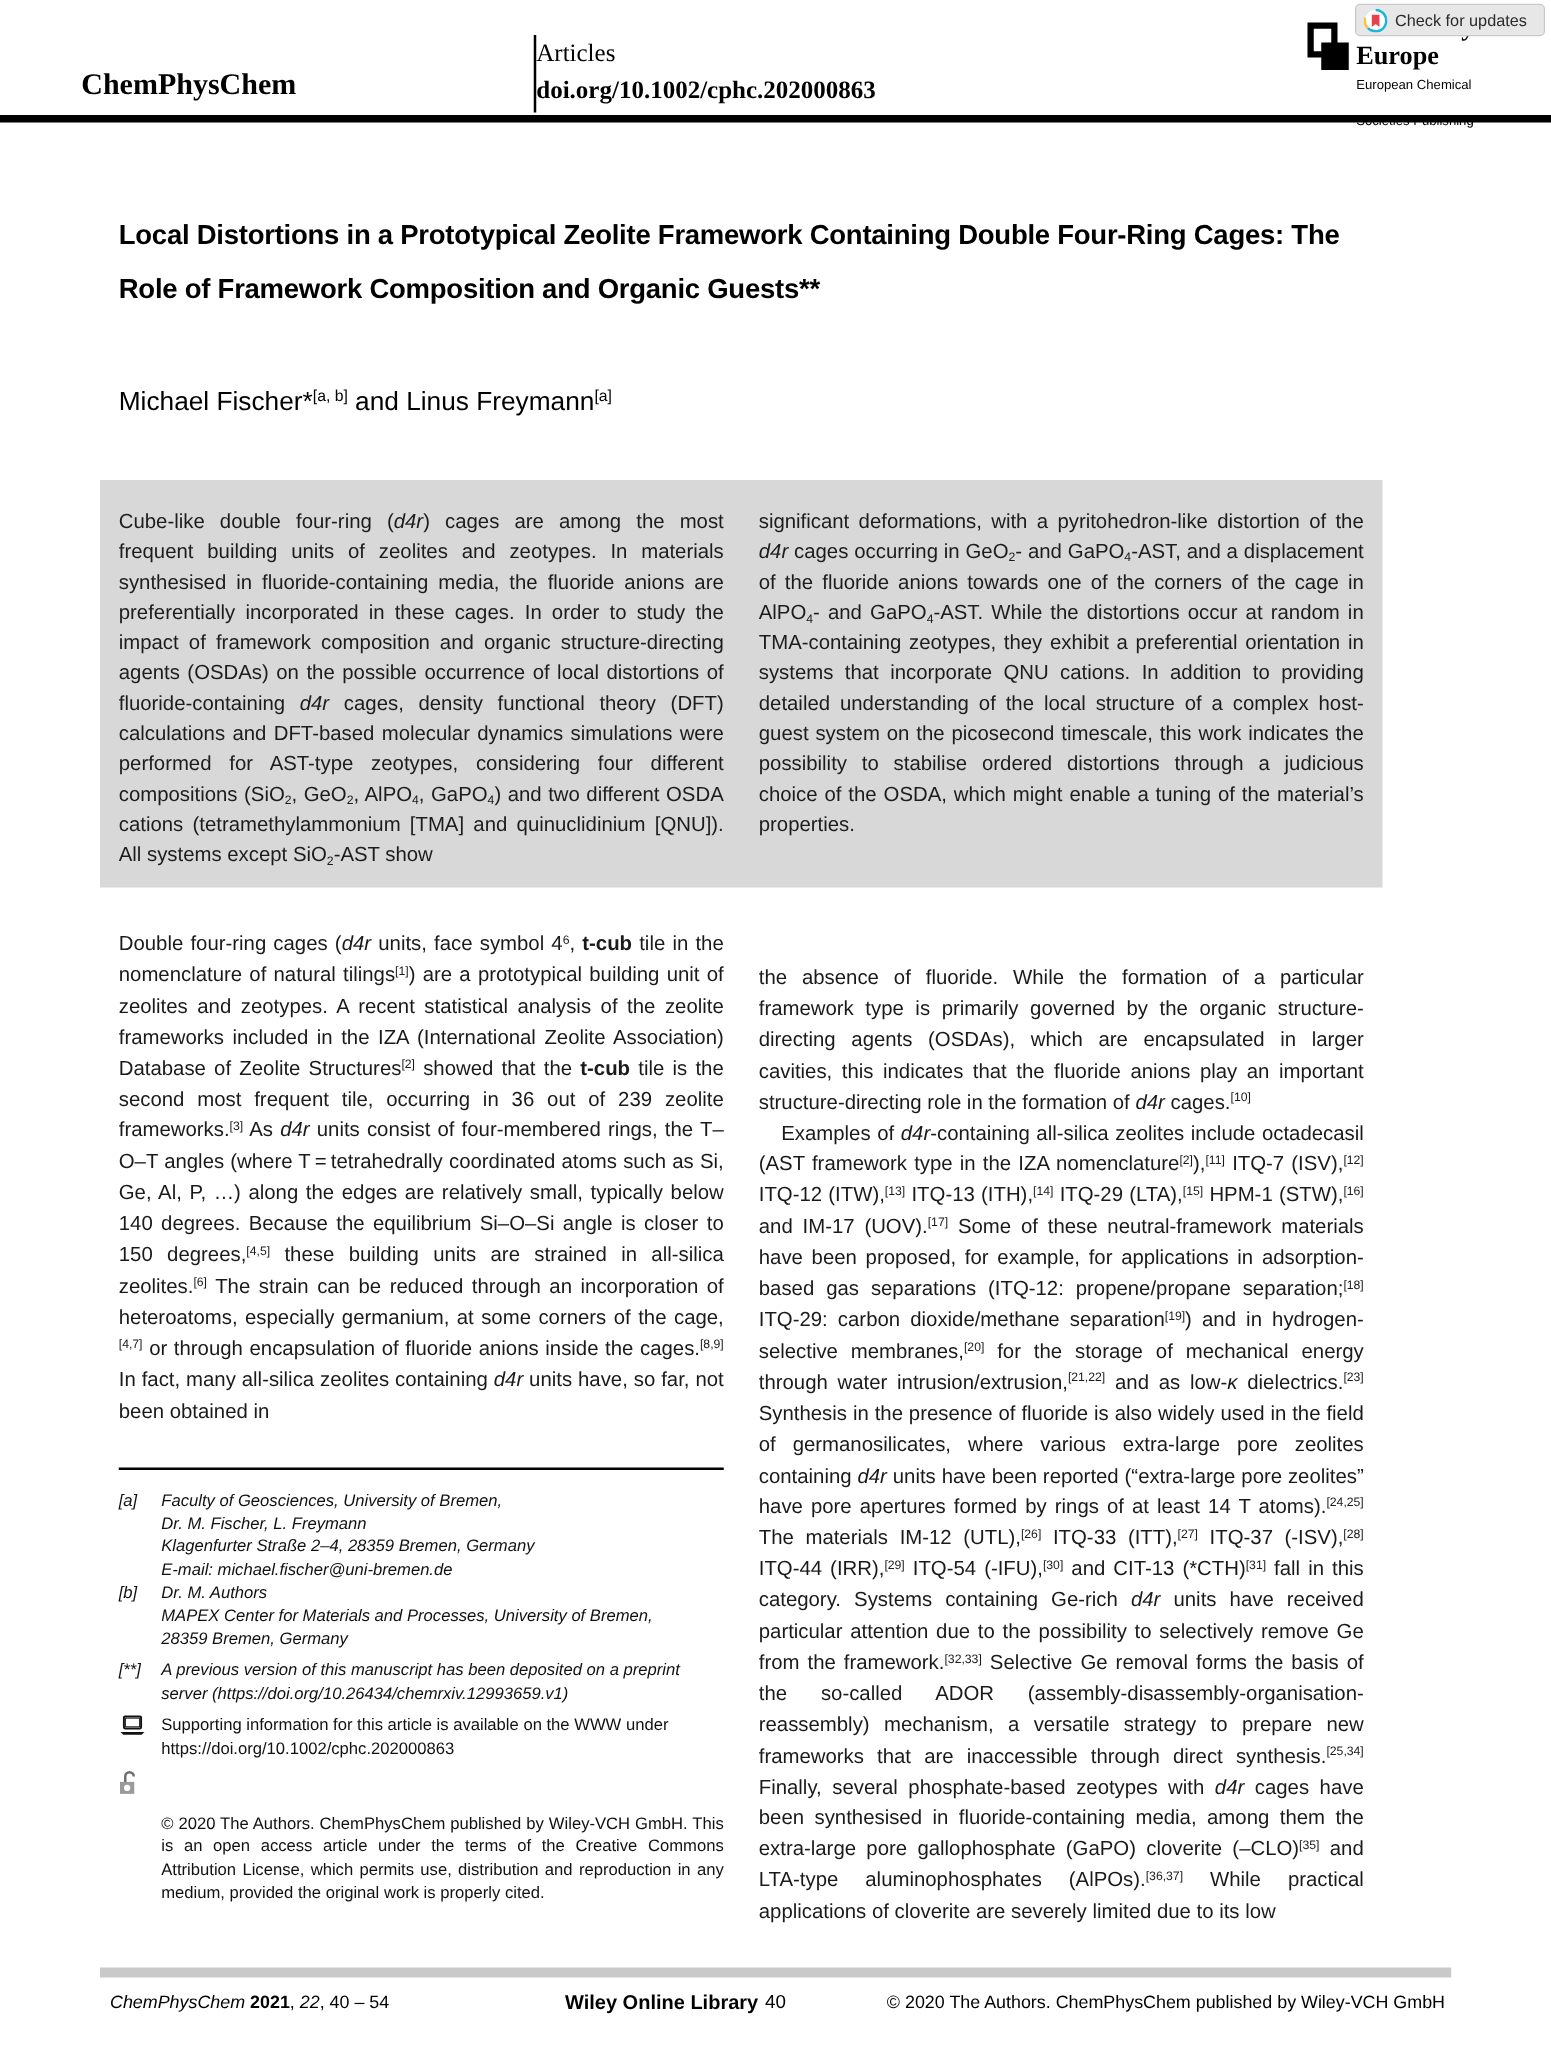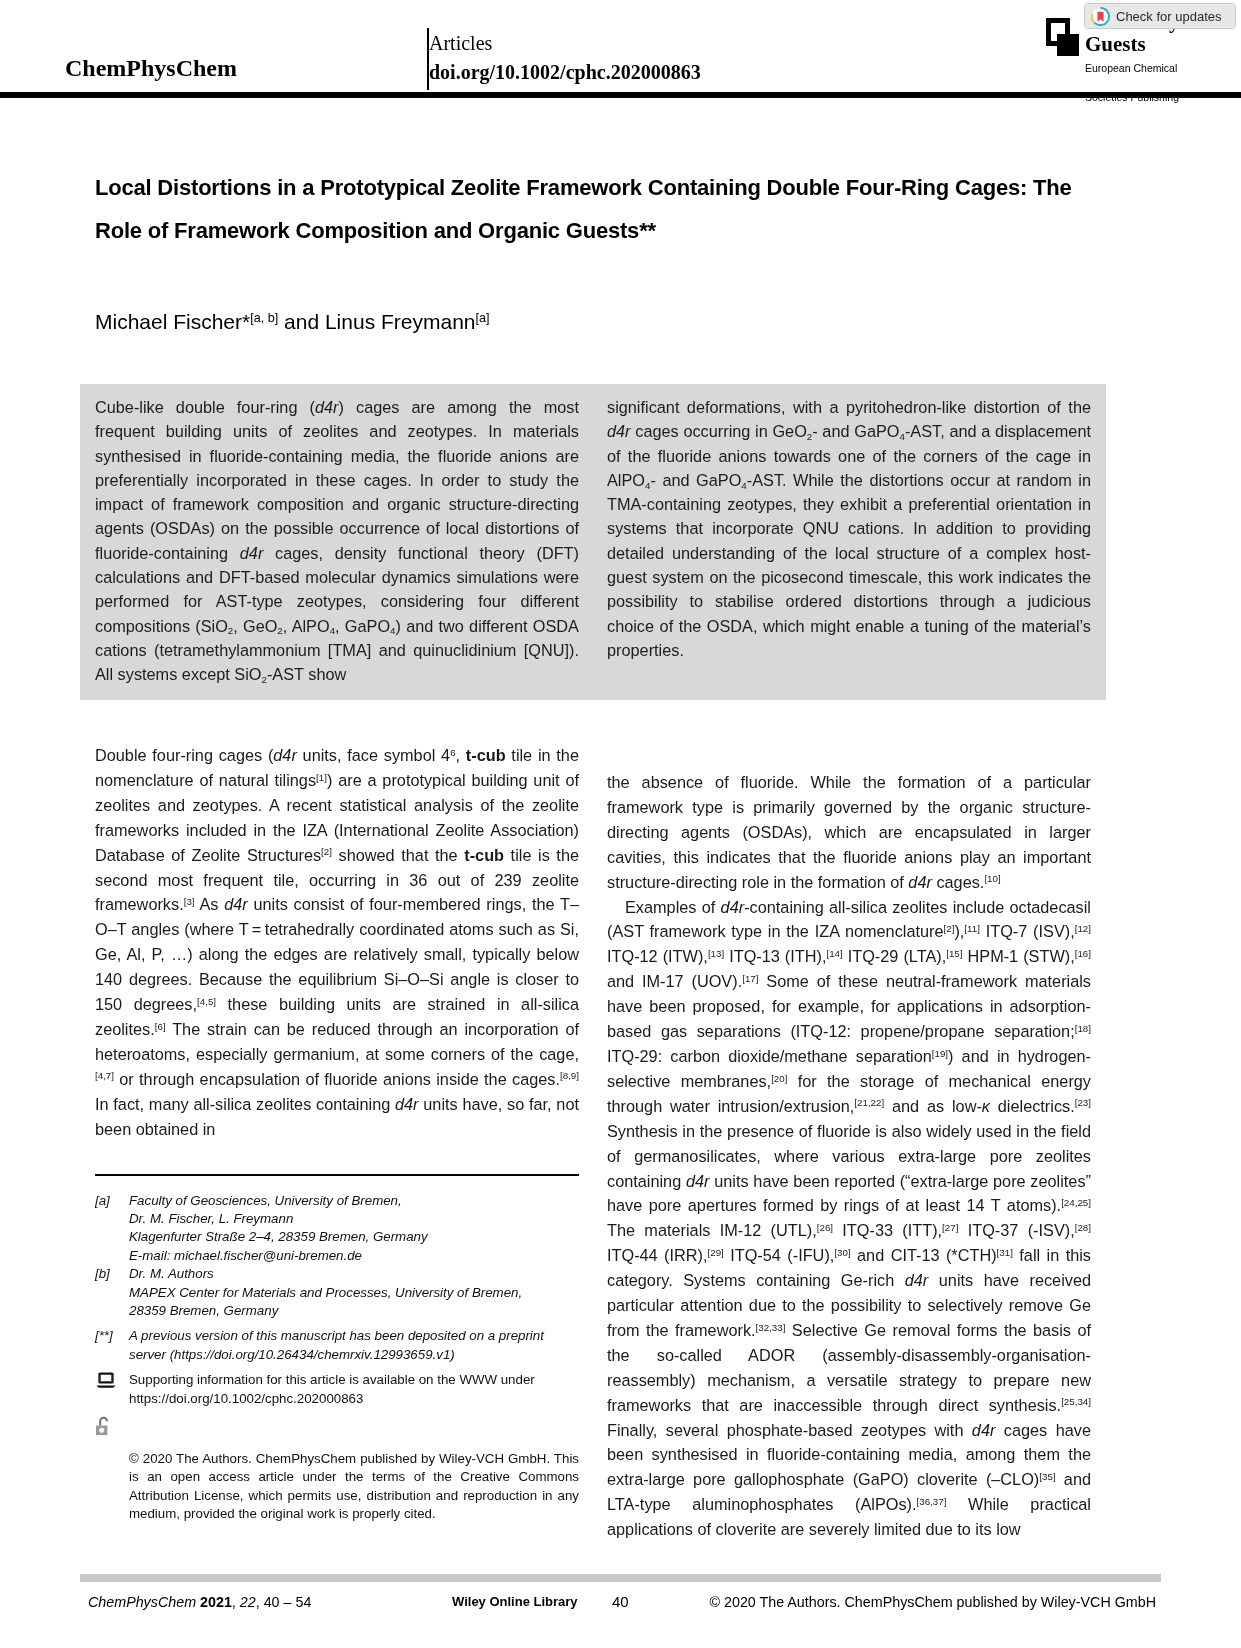--- a/index.html
+++ b/index.html
@@ -33,21 +33,21 @@
     border:1px solid #c9c9c9;border-radius:4px;display:flex;align-items:center;gap:6px;padding:0 6px;box-sizing:border-box;z-index:5;cursor:pointer;}
   .check-btn span{font-size:13px;color:#2a2a2a;white-space:nowrap;}
 
   
   .title{position:absolute;left:95px;top:166px;width:1015px;font-weight:bold;font-size:22px;line-height:43px;color:#000;letter-spacing:-0.2px;}
   .authors{position:absolute;left:95px;top:310px;font-size:21px;color:#000;}
 
   
   .abstract{position:absolute;left:80px;top:384px;width:1026px;background:#d8d8d8;
     box-sizing:border-box;padding:11px 15px 13px 15px;display:flex;gap:28px;}
-  .abs-col{width:484px;font-size:16.3px;line-height:24.3px;text-align:justify;color:#1c1c1c;}
+  .abs-col{width:484px;font-size:16.3px;line-height:24.3px;text-align:justify;color:#1c1c1c;margin-top:10px;}
 
   
   .col-left{position:absolute;left:95px;top:714px;width:484px;}
   .col-right{position:absolute;left:607px;top:714px;width:484px;}
   .sec-heading{font-weight:bold;font-size:23px;color:#000;margin:0 0 0 0;}
   .body-par{font-size:16.3px;line-height:24.9px;text-align:justify;margin:0;}
   .col-left .body-par{margin-top:29px;}
   .col-right{padding-top:56px;box-sizing:border-box;}
   .indent{text-indent:18px;}
 
@@ -57,42 +57,42 @@
   .fn-row{display:flex;align-items:flex-start;}
   .fn-marker{width:34px;flex:none;font-style:italic;}
   .fn-text{flex:1;}
   .fn-italic{font-style:italic;}
   .fn-gap{margin-top:7px;}
   .fn-icon{width:34px;flex:none;padding-top:1px;}
 
   
   .footer-bar{position:absolute;left:80px;top:1574px;width:1081px;height:8px;background:#c9c9c9;}
   .f-cit{position:absolute;left:88px;top:1594px;font-size:14.3px;color:#000;}
-  .f-lib{position:absolute;left:452px;top:1594px;font-size:13px;font-weight:bold;color:#000;}
+  .f-lib{position:absolute;left:452px;top:1594px;font-size:16px;font-weight:bold;color:#000;}
   .f-page{position:absolute;left:612px;top:1593px;font-size:15px;color:#000;}
   .f-copy{position:absolute;right:85px;top:1594px;font-size:14.3px;color:#000;}
 </style>
 </head>
 <body>
 
 <div class="journal-name serif">ChemPhysChem</div>
 <div class="header-divider"></div>
 <div class="header-meta">
   <div class="header-section">Articles</div>
   <div class="header-doi">doi.org/10.1002/cphc.202000863</div>
 </div>
 
 <div class="brand">
   <div class="brand-icon">
     <div class="sq1"></div>
     <div class="sq2"></div>
   </div>
   <div class="brand-text">
     <div class="brand-line">Chemistry</div>
-    <div class="brand-line">Guests</div>
+    <div class="brand-line">Europe</div>
     <div class="brand-sub first">European Chemical</div>
     <div class="brand-sub">Societies Publishing</div>
   </div>
 </div>
 
 <div class="check-btn">
   <svg width="19" height="19" viewBox="0 0 20 20">
     <circle cx="10" cy="10" r="9" fill="#ffffff"></circle>
     <path d="M10 1 A9 9 0 1 1 3.4 16.2" stroke="#1ab7d8" stroke-width="2.1" fill="none"></path>
     <path d="M3.4 16.2 A9 9 0 0 1 1.2 7.4" stroke="#f6c344" stroke-width="2.1" fill="none"></path>

